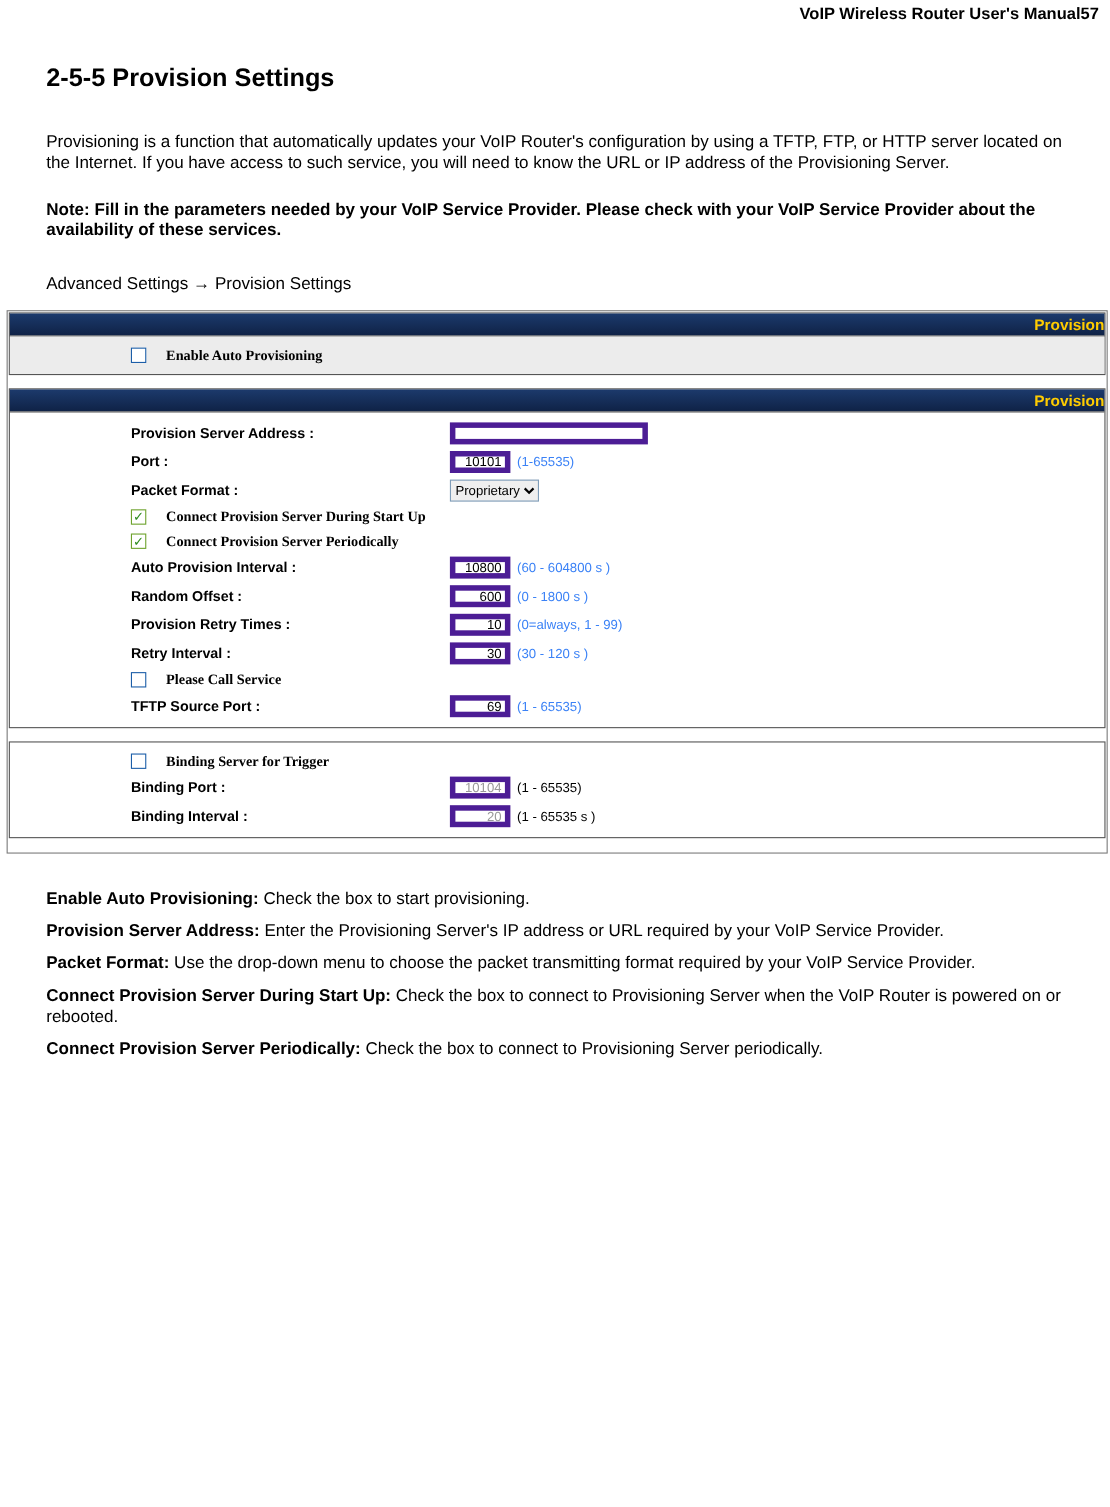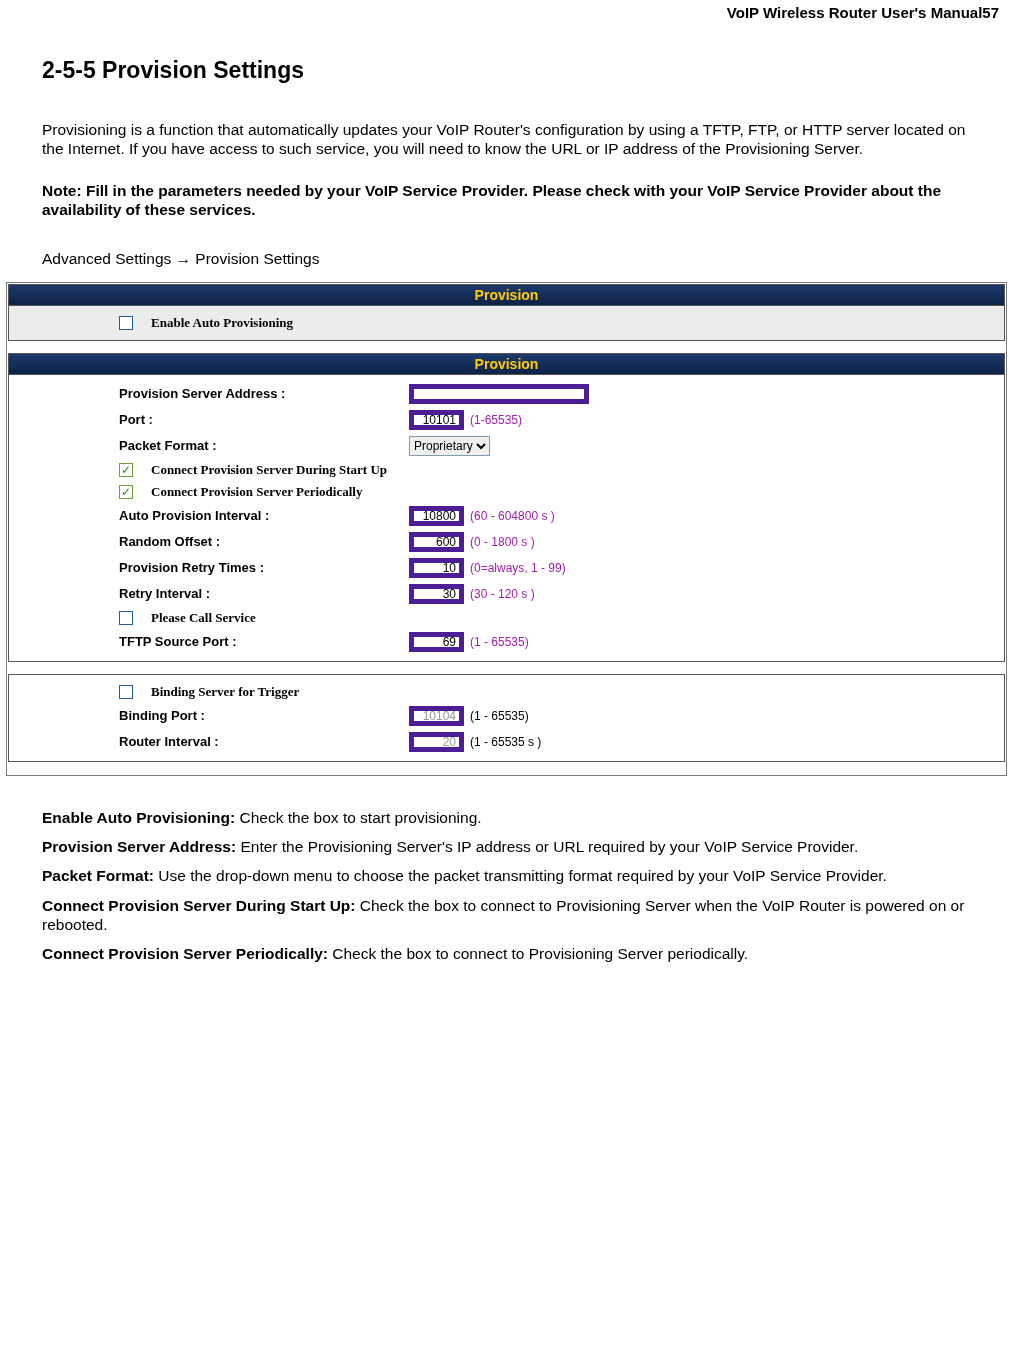--- a/index.html
+++ b/index.html
@@ -5,27 +5,27 @@
   * { box-sizing: border-box; margin: 0; padding: 0; }
   body { font-family: Arial, Helvetica, sans-serif; background: #fff; color: #000; width: 1009px; }
   .page-header { display: flex; justify-content: flex-end; font-weight: bold; font-size: 15px; padding: 4px 10px 6px 10px; margin-bottom: 30px; }
   .content { padding: 0 42px 0 42px; }
   .section-title { font-size: 23px; font-weight: bold; margin-bottom: 36px; }
   .intro-para { font-size: 15.5px; line-height: 1.25; margin-bottom: 22px; }
   .note-para { font-size: 15.5px; font-weight: bold; line-height: 1.25; margin-bottom: 30px; }
   .breadcrumb { font-size: 15.5px; margin-bottom: 14px; }
   .screenshot-wrap { border: 1px solid #7a7a7a; padding: 1px; margin-left: -36px; width: 1001px; }
   .panel { border: 1px solid #555; margin-bottom: 12px; background: #fff; }
-  .panel-header { background: linear-gradient(#1c3a6c, #0f2246); color: #ffcc00; font-weight: bold; text-align: center; padding: 2px 0; font-size: 14px; border-bottom: 1px solid #555; }
+  .panel-header { background: linear-gradient(#1c3a6c, #0f2246); color: #ffcc00; font-weight: bold; text-align: right; padding: 2px 0; font-size: 14px; border-bottom: 1px solid #555; }
   .panel-body { padding: 6px 10px 6px 110px; font-family: Verdana, Arial, sans-serif; font-size: 13px; color: #000; }
   .panel-body.grey { background: #ececec; }
   .row { display: flex; align-items: center; padding: 3px 0; }
   .row .lbl { font-weight: bold; width: 290px; }
   .row .check-lbl { font-weight: bold; margin-left: 18px; font-family: Liberation Serif, serif; }
-  .hint { font-size: 12px; color: #a21caf; margin-left: 6px; }
+  .hint { font-size: 12px; color: #3b82f6; margin-left: 6px; }
   .hint.grey { color: #9a9a9a; }
   .row input[type="text"] { border: 5px solid #4c1d95; padding: 1px 3px; font-size: 12px; height: 20px; text-align: right; }
   .row input.w55 { width: 55px; }
   .row input.w180 { width: 180px; }
   .row select { border: 1px solid #7f9db9; font-size: 12px; height: 20px; }
   .chk { width: 14px; height: 14px; border: 1px solid #6da22c; display: inline-flex; align-items: center; justify-content: center; font-size: 12px; color: #2e8b1f; background: #fff; }
   .chk.unchecked { border-color: #1c5ea8; color: transparent; }
   .disabled-row .lbl, .disabled-row .hint { color: #000000; }
   .disabled-row input { color: #9a9a9a; background: #fff; }
   .defs { margin-top: 32px; }
@@ -121,21 +121,21 @@
         <div class="row">
           <span class="chk unchecked">✓</span>
           <span class="check-lbl">Binding Server for Trigger</span>
         </div>
         <div class="row disabled-row">
           <span class="lbl">Binding Port :</span>
           <input type="text" class="w55" disabled="" value="10104" style="">
           <span class="hint grey">(1 - 65535)</span>
         </div>
         <div class="row disabled-row">
-          <span class="lbl">Router Interval :</span>
+          <span class="lbl">Binding Interval :</span>
           <input type="text" class="w55" disabled="" value="20" style="">
           <span class="hint grey">(1 - 65535 s )</span>
         </div>
       </div>
     </div>
 
   </div>
 
   <div class="defs">
     <p class="def-item"><span class="term">Enable Auto Provisioning:</span><span> Check the box to start provisioning.</span></p>

